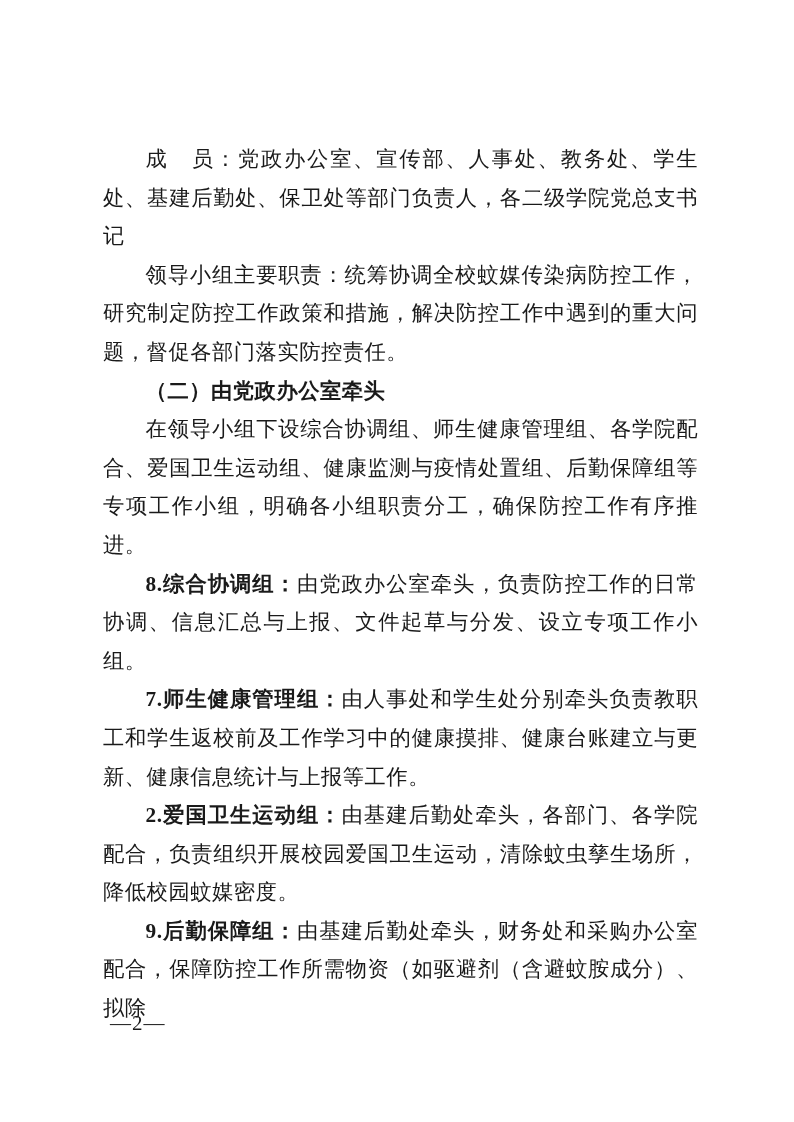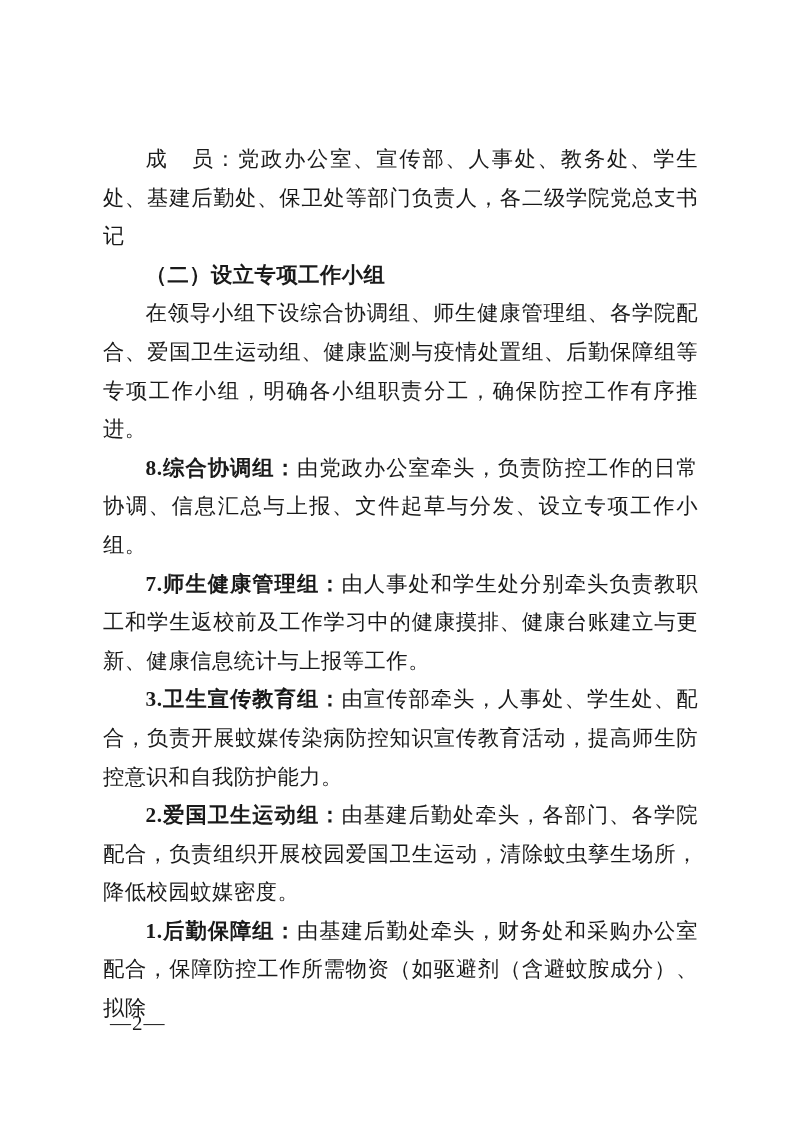--- a/index.html
+++ b/index.html
@@ -50,32 +50,32 @@
 </style>
 </head>
 <body>
 
 <div class="page">
 
   <div class="body-text">
 
     <p class="para"><span class="lead"></span><span>成　员：党政办公室、宣传部、人事处、教务处、学生处、基建后勤处、保卫处等部门负责人，各二级学院党总支书记</span></p>
 
+    <p class="para"><span class="lead"></span><span>领导小组主要职责：统筹协调全校蚊媒传染病防控工作，研究制定防控工作政策和措施，解决防控工作中遇到的重大问题，督促各部门落实防控责任。</span></p>
 
-    <p class="para heading"><span class="lead">（二）设立专项工作小组</span><span></span></p>
+    <p class="para heading"><span class="lead">（二）由党政办公室牵头</span><span></span></p>
 
     <p class="para"><span class="lead"></span><span>在领导小组下设综合协调组、师生健康管理组、各学院配合、爱国卫生运动组、健康监测与疫情处置组、后勤保障组等专项工作小组，明确各小组职责分工，确保防控工作有序推进。</span></p>
 
     <p class="para"><span class="lead">8.综合协调组：</span><span>由党政办公室牵头，负责防控工作的日常协调、信息汇总与上报、文件起草与分发、设立专项工作小组。</span></p>
 
     <p class="para"><span class="lead">7.师生健康管理组：</span><span>由人事处和学生处分别牵头负责教职工和学生返校前及工作学习中的健康摸排、健康台账建立与更新、健康信息统计与上报等工作。</span></p>
 
-    <p class="para"><span class="lead">3.卫生宣传教育组：</span><span>由宣传部牵头，人事处、学生处、配合，负责开展蚊媒传染病防控知识宣传教育活动，提高师生防控意识和自我防护能力。</span></p>
 
     <p class="para"><span class="lead">2.爱国卫生运动组：</span><span>由基建后勤处牵头，各部门、各学院配合，负责组织开展校园爱国卫生运动，清除蚊虫孳生场所，降低校园蚊媒密度。</span></p>
 
-    <p class="para"><span class="lead">1.后勤保障组：</span><span>由基建后勤处牵头，财务处和采购办公室配合，保障防控工作所需物资（如驱避剂（含避蚊胺成分）、拟除</span></p>
+    <p class="para"><span class="lead">9.后勤保障组：</span><span>由基建后勤处牵头，财务处和采购办公室配合，保障防控工作所需物资（如驱避剂（含避蚊胺成分）、拟除</span></p>
 
   </div>
 
   <div class="page-number">—2—</div>
 
 </div>
 
 </body></html>

